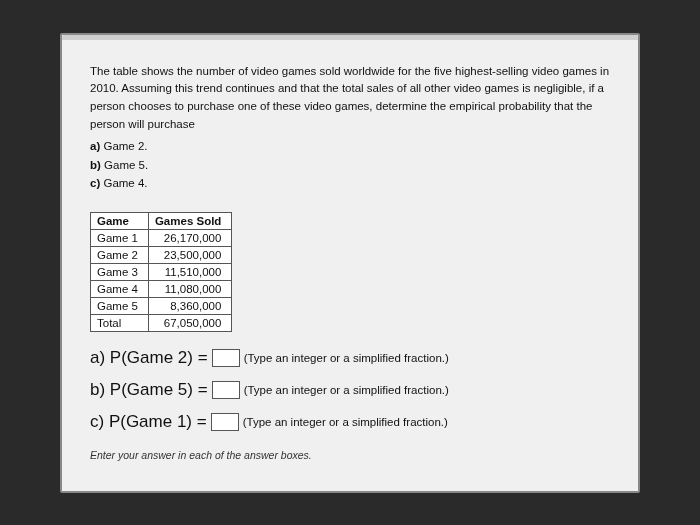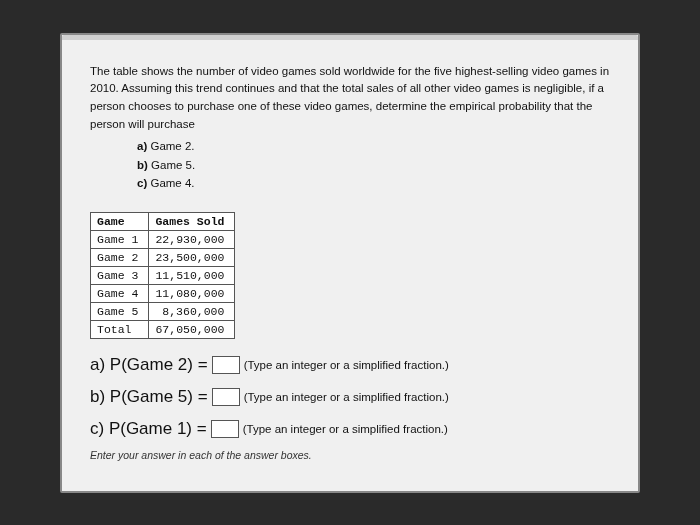--- a/index.html
+++ b/index.html
@@ -45,34 +45,32 @@
       line-height: 1.55;
       color: #111;
     }
 
     .problem-text p {
       margin-bottom: 4px;
     }
 
     .problem-text .options {
       margin-top: 4px;
-      margin-left: 47px;
     }
 
     .problem-text .options div {
       margin-bottom: 1px;
     }
 
     .problem-text strong {
       font-weight: bold;
     }
 
     .table-container {
       flex-shrink: 0;
-      font-family: Liberation Mono, monospace;
     }
 
     table {
       border-collapse: collapse;
       font-size: 11.5px;
       color: #111;
     }
 
     table th, table td {
       border: 1px solid #555;
@@ -151,21 +149,21 @@
       <table>
         <thead>
           <tr>
             <th>Game</th>
             <th>Games Sold</th>
           </tr>
         </thead>
         <tbody id="table-body">
         <tr>
               <td>Game 1</td>
-              <td>22,930,000</td>
+              <td>26,170,000</td>
             </tr>
             <tr>
               <td>Game 2</td>
               <td>23,500,000</td>
             </tr>
             <tr>
               <td>Game 3</td>
               <td>11,510,000</td>
             </tr>
             <tr>

